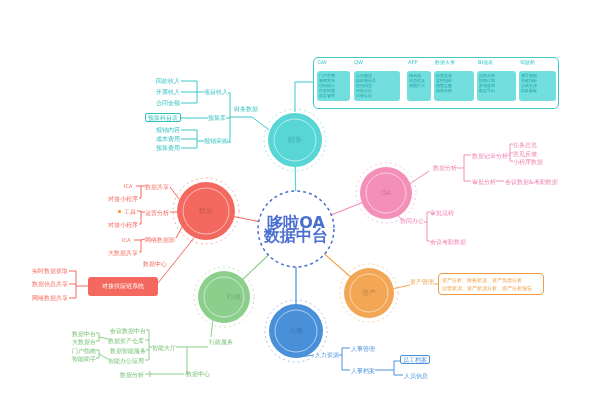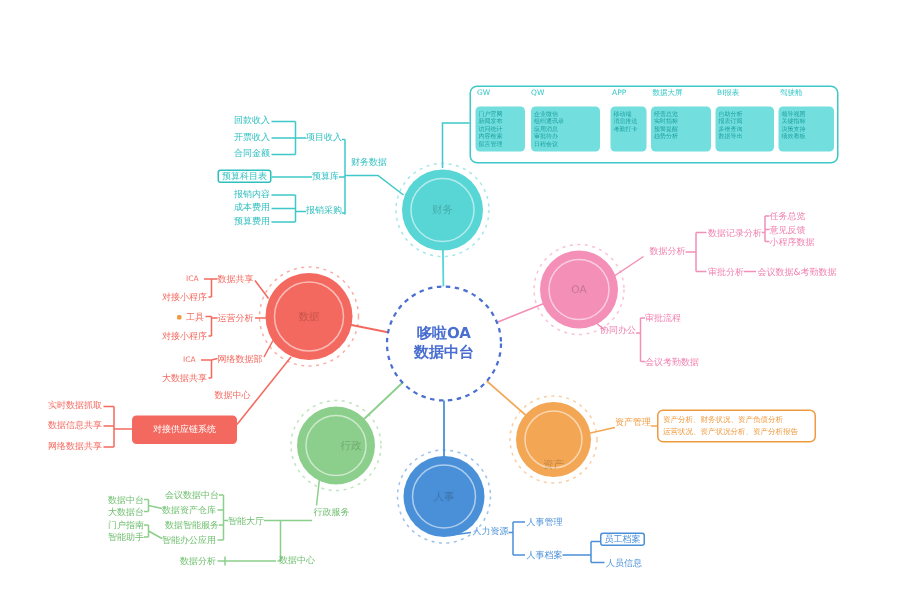--- a/index.html
+++ b/index.html
@@ -13,21 +13,21 @@
   .tcyan{color:#2fbfbf}
   .tpink{color:#f07fae}
   .torange{color:#f09a3f}
   .tblue{color:#4a90d8}
   .tgreen{color:#6fbf6f}
   .tred{color:#f4695f}
   .boxed-cyan{border:1px solid #2fbfbf;padding:0 2px;border-radius:2px;background:#fff;}
   .boxed-blue{border:1px solid #4a90d8;padding:0 2px;border-radius:2px;background:#fff;}
   .inner-lbl{position:absolute;width:44px;text-align:center;font-size:7px;line-height:8px;color:rgba(0,0,0,.20);}
   .center-title{position:absolute;left:256px;top:216px;width:80px;text-align:center;color:#4a6fd0;
-    font-size:10px;font-weight:bold;line-height:13px;}
+    font-size:16px;font-weight:bold;line-height:13px;}
   
   .panel{position:absolute;left:313px;top:57px;width:244px;height:50px;border:1px solid #3fc8c8;border-radius:5px;}
   .panel-lbl{position:absolute;top:1px;font-size:5px;line-height:7px;color:#35c7c7;white-space:nowrap;}
   .pbox{position:absolute;top:13px;height:30px;background:#72dede;border-radius:3px;padding:2px 2px;
     box-sizing:border-box;overflow:hidden;}
   .pbox .pline{font-size:4px;line-height:5px;color:#1d9f9f;white-space:nowrap;}
   
   .asset-box{position:absolute;left:438px;top:273px;width:106px;border:1px solid #f09a3f;border-radius:4px;
     padding:2px 3px;box-sizing:border-box;}
   .asset-box div{font-size:5px;line-height:8px;color:#f09a3f;white-space:nowrap;}
@@ -127,21 +127,21 @@
     <circle cx="296" cy="229" r="38" fill="#ffffff" stroke="#4a6fd0" stroke-width="1.5" stroke-dasharray="3 3"></circle>
   </svg>
 
   <div class="center-title">
     <div>哆啦OA</div>
     <div>数据中台</div>
   </div>
 
   <div class="inner-lbl" style="left:273px;top:136px">财务</div>
   <div class="inner-lbl" style="left:364px;top:189px">OA</div>
-  <div class="inner-lbl" style="left:347px;top:306px">资产</div>
+  <div class="inner-lbl" style="left:347px;top:289px">资产</div>
   <div class="inner-lbl" style="left:274px;top:327px">人事</div>
   <div class="inner-lbl" style="left:212px;top:293px">行政</div>
   <div class="inner-lbl" style="left:184px;top:207px">数据</div>
 
   <div class="panel">
     <div class="panel-lbl" style="left:4px">GW</div>
     <div class="panel-lbl" style="left:40px">QW</div>
     <div class="panel-lbl" style="left:94px">APP</div>
     <div class="panel-lbl" style="left:121px">数据大屏</div>
     <div class="panel-lbl" style="left:164px">BI报表</div>

